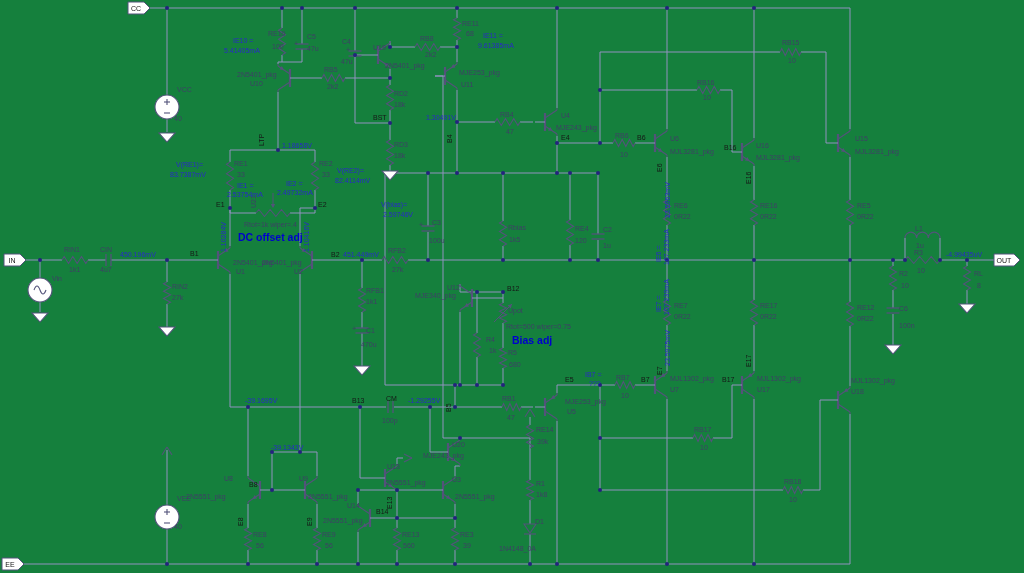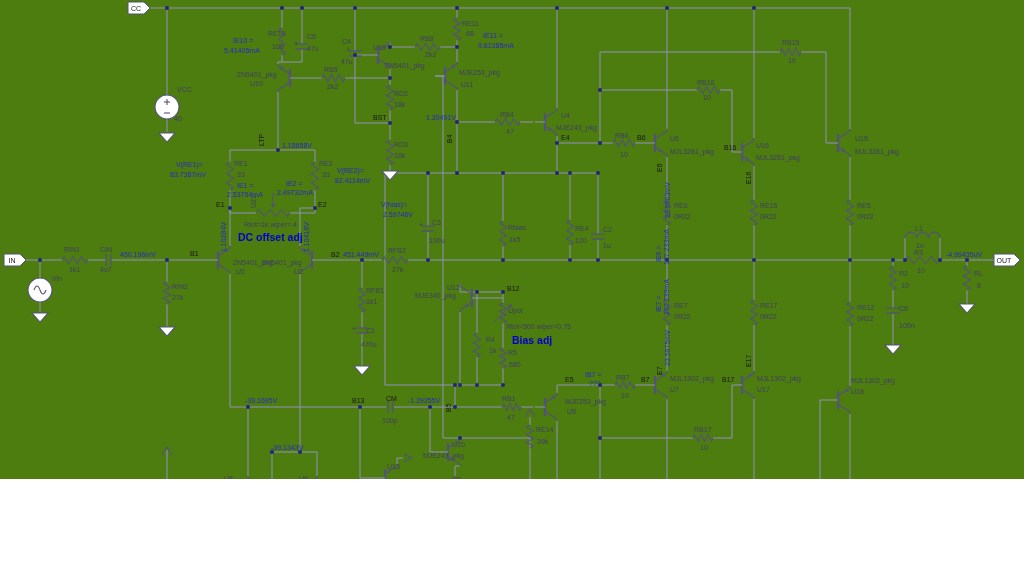--- a/index.html
+++ b/index.html
@@ -1,16 +1,16 @@
 <!DOCTYPE html>
 <html><head>
 <meta charset="utf-8">
 <style>
   html,body{margin:0;padding:0;background:#fff;}
-  #stage{position:relative;width:1024px;height:479px;background:#4d7c0f;overflow:hidden;
+  #stage{position:relative;width:1024px;height:573px;background:#15803d;overflow:hidden;
          font-family:"Liberation Sans", sans-serif;}
   svg text{font-family:"Liberation Sans", sans-serif;}
   .tc{font-size:7px;}
   .tn{font-size:7px;}
   .tv{font-size:7px;}
   .tb{font-size:10.5px;font-weight:bold;}
   .tp{font-size:7px;}
 </style>
 </head>
 <body>

